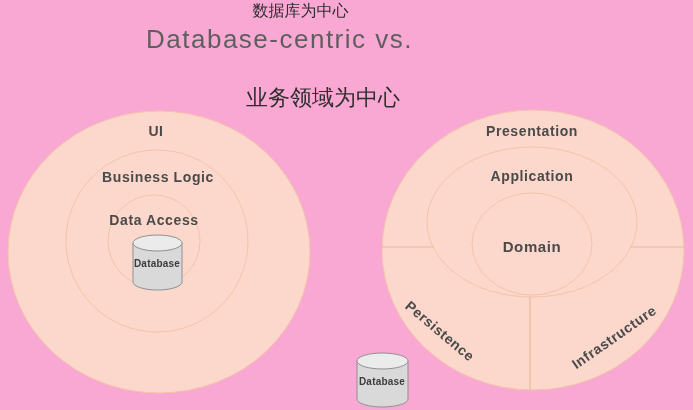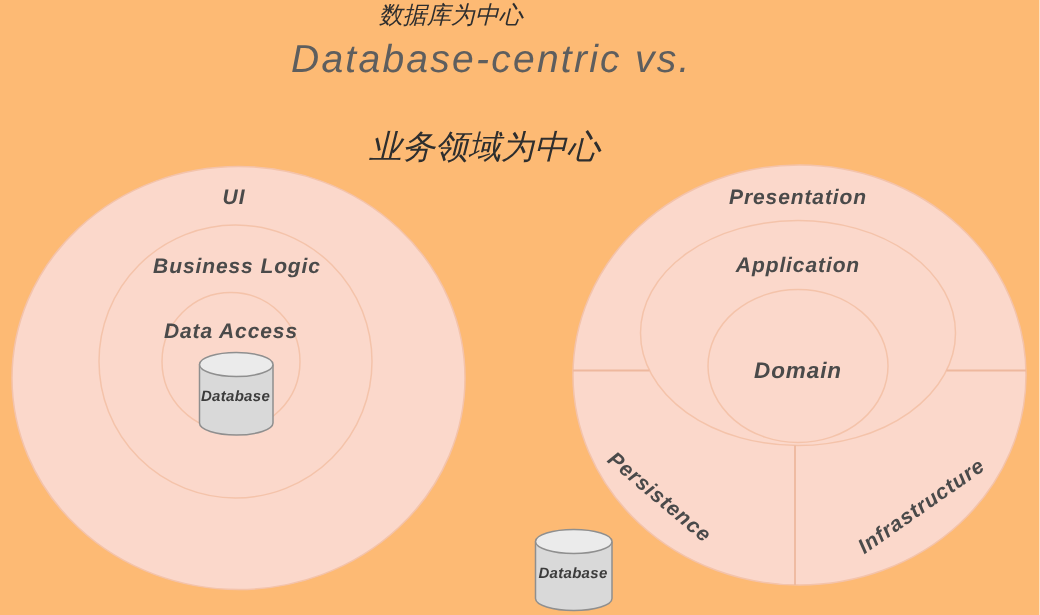--- a/index.html
+++ b/index.html
@@ -1,28 +1,27 @@
 <!DOCTYPE html>
 <html><head>
 <meta charset="utf-8">
 <style>
   html,body{margin:0;padding:0;background:#ffffff;}
   .stage{
-    position:relative;width:693px;height:410px;background:#fdba74;overflow:hidden;
+    position:relative;width:693px;height:410px;background:#f9a8d4;overflow:hidden;
     font-family:"Liberation Sans","DejaVu Sans",sans-serif;
-    font-style:italic;
   }
   .caption{
     position:absolute;text-align:center;color:#2e2e2e;font-weight:400;
   }
   .caption-top{top:1px;left:203px;width:195px;font-size:16px;line-height:20px;}
   .caption-bottom{top:86px;left:225px;width:196px;font-size:22px;line-height:23px;}
   .main-title{
     position:absolute;top:26px;left:0;width:559px;text-align:center;
-    color:#5e5e5e;font-size:26px;line-height:26px;font-weight:300;letter-spacing:1.5px;padding-left:48px;
+    color:#5e5e5e;font-size:26px;line-height:26px;font-weight:300;letter-spacing:1.5px;
   }
   svg{position:absolute;top:0;left:0;}
   .disk-fill{fill:#fbd8cb;stroke:#f4c3aa;stroke-width:1;}
   .ring-line{fill:none;stroke:#f4c3aa;stroke-width:1;}
   .divider{stroke:#eeb89e;stroke-width:1.2;}
   .ring-label{
     fill:#4a4a4a;font-size:14px;font-weight:bold;letter-spacing:0.6px;
     text-anchor:middle;font-family:"Liberation Sans","DejaVu Sans",sans-serif;
   }
   .ring-label-big{font-size:15px;}

